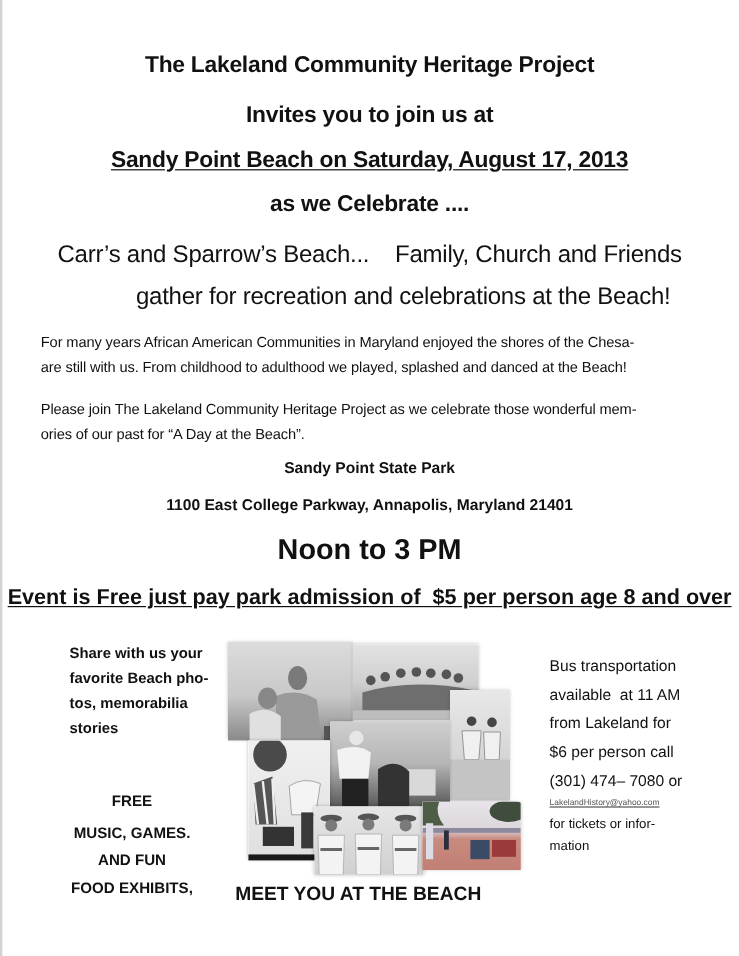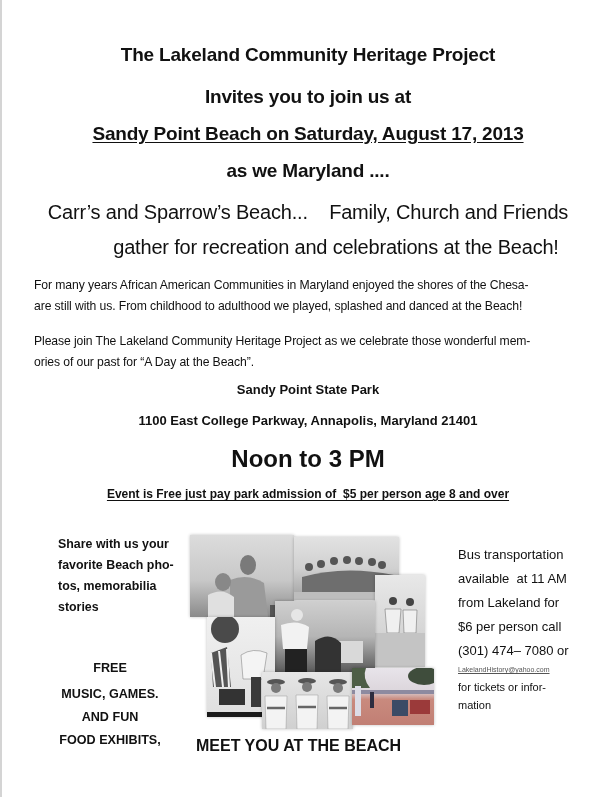--- a/index.html
+++ b/index.html
@@ -24,40 +24,40 @@
   .meet { position: absolute; left: 196px; top: 737px; font-weight: bold; font-size: 16px; white-space: nowrap; }
 </style>
 </head>
 <body>
 
 <div class="left-rule"></div>
 
 <div class="center h1" style="top:44px;">The  Lakeland Community Heritage Project</div>
 <div class="center h1" style="top:86px;">Invites you to join us at</div>
 <div class="center h1" style="top:123px;"><span class="u">Sandy Point Beach on Saturday, August 17, 2013</span></div>
-<div class="center h1" style="top:160px;">as we Maryland ....</div>
+<div class="center h1" style="top:160px;">as we Celebrate ....</div>
 
 <div class="center h2" style="top:201px; white-space:pre;">Carr’s and Sparrow’s Beach...    Family, Church and Friends</div>
 <div class="center h2" style="top:236px;padding-left:28px;">gather for recreation and celebrations at the Beach!</div>
 
 <div class="para" style="top:263px;margin-top:12px;">
   <span>For many years African American Communities in Maryland enjoyed the shores of the Chesa-</span>
   <span>are still with us. From childhood to adulthood we played, splashed and danced at the Beach!</span>
 </div>
 <div class="para" style="top:331px;">
   <span>Please join The Lakeland Community Heritage Project as we celebrate those wonderful mem-</span>
   <span>ories of our past for “A Day at the Beach”.</span>
 </div>
 
 <div class="center b13" style="top:382px;">Sandy Point State Park</div>
 <div class="center b13" style="top:413px;">1100 East College Parkway, Annapolis, Maryland 21401</div>
 
 <div class="center big" style="top:445px;">Noon to 3 PM</div>
 
-<div class="center b13" style="top:487px; font-size:12px;"><span class="u" style="white-space:pre;">Event is Free just pay park admission of  $5 per person age 8 and over</span></div>
+<div class="center b13" style="top:487px; font-size:18px;"><span class="u" style="white-space:pre;">Event is Free just pay park admission of  $5 per person age 8 and over</span></div>
 
 <div class="side left-block">
   <span>Share with us your</span>
   <span>favorite Beach pho-</span>
   <span>tos, memorabilia</span>
   <span>stories</span>
 </div>
 <div class="side free-block" style="top:656px;">
   <span>FREE</span>
 </div>

